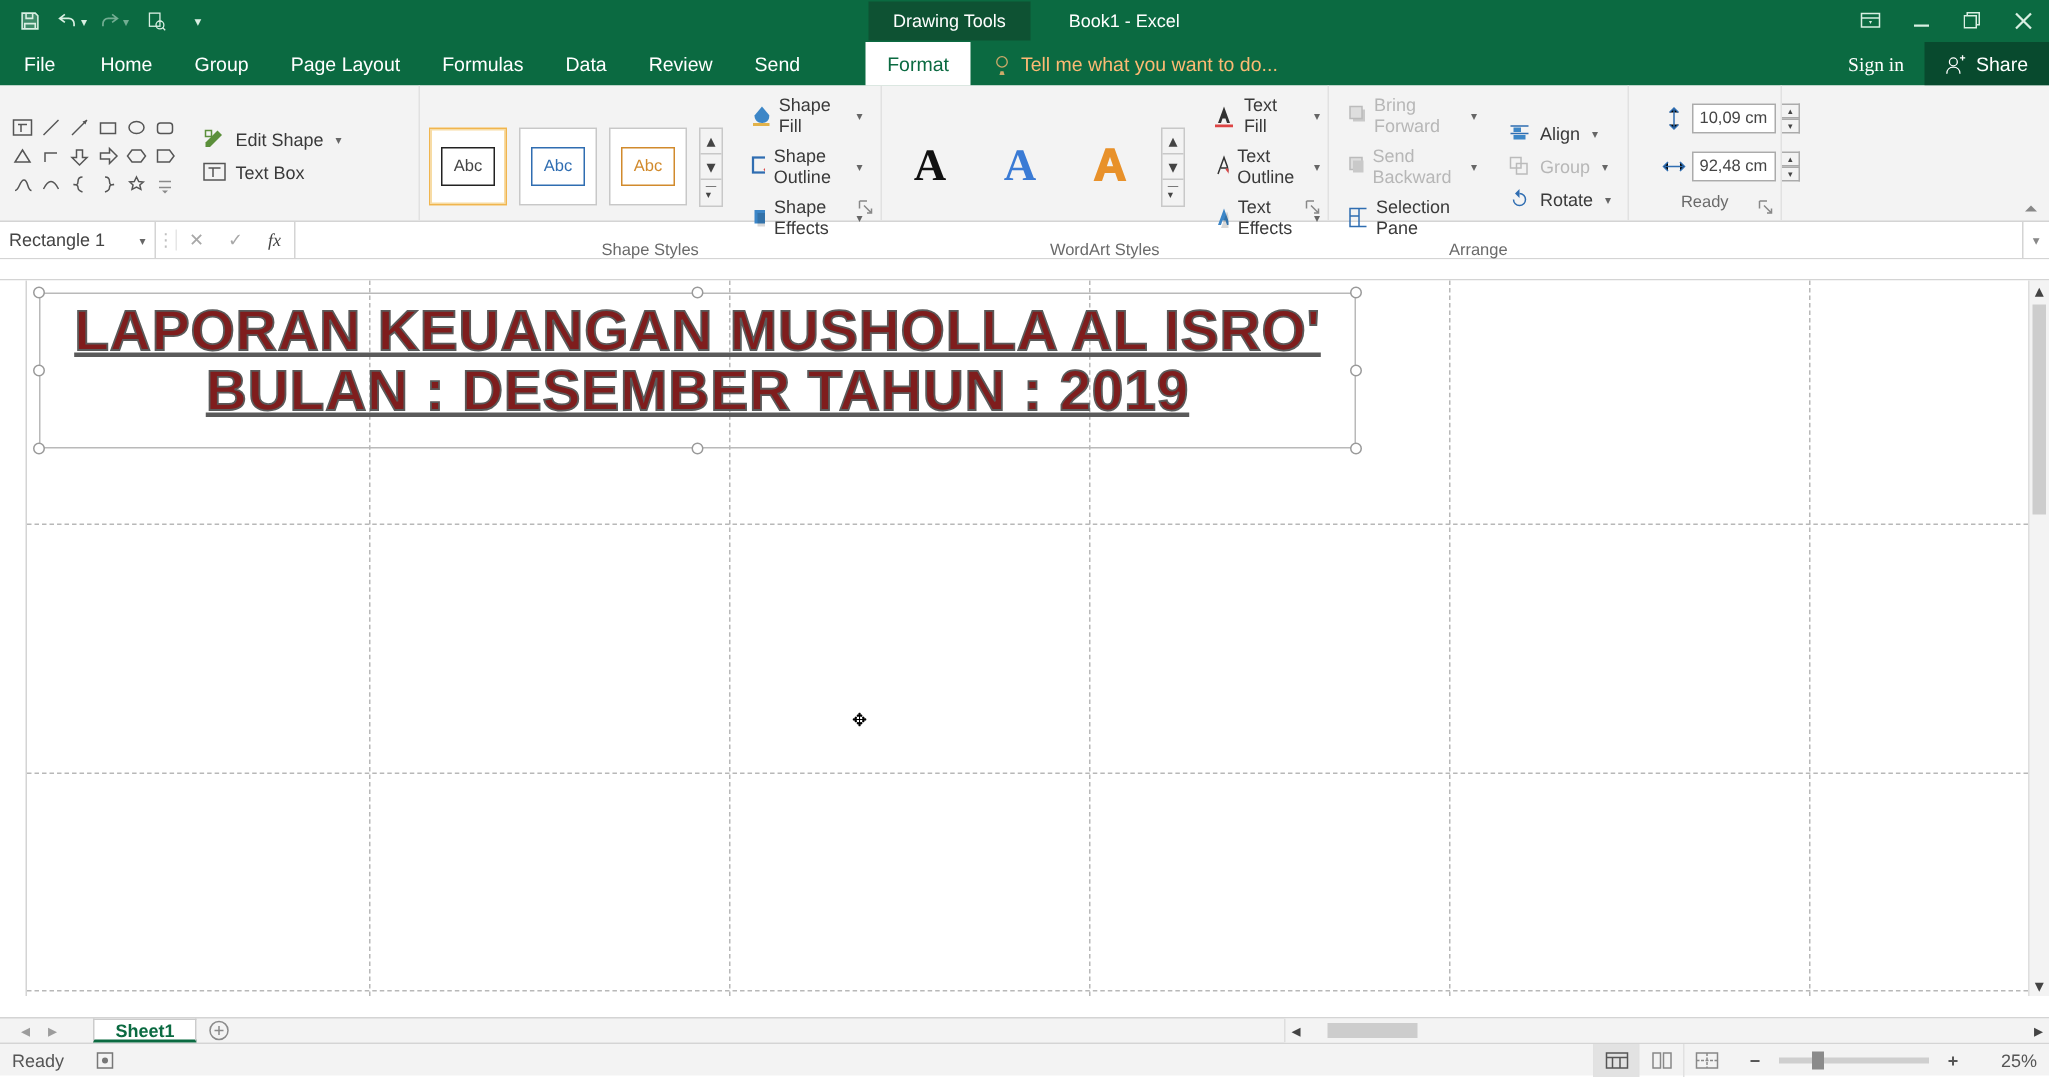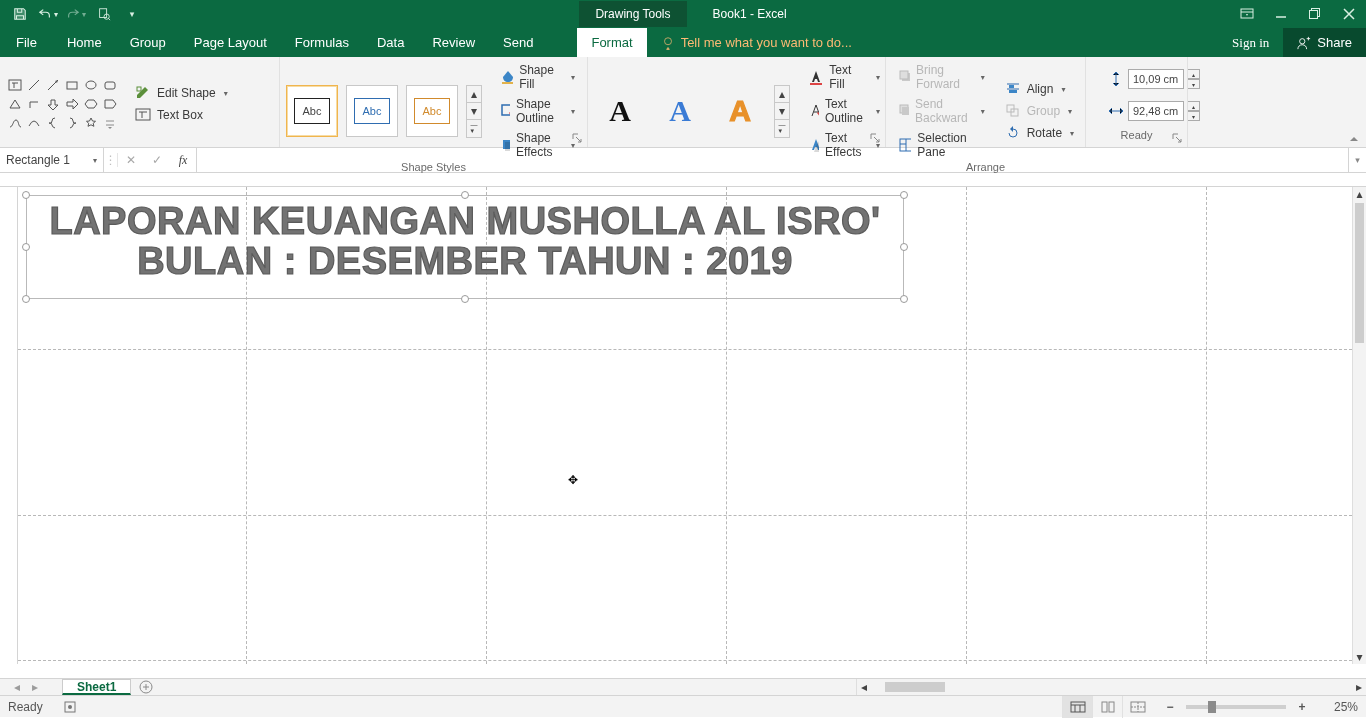--- a/index.html
+++ b/index.html
@@ -87,21 +87,21 @@
 .rulerbar{ height:14px; border-bottom:1px solid #d4d4d4; background:#fff; position:relative;}
 .sheet-canvas{ position:absolute; top:14px; left:18px; right:14px; bottom:14px; background:#fff; }
 .sheet-rows{ position:absolute; top:14px; left:0; width:18px; bottom:14px; background:#fff; border-right:1px solid #d4d4d4;}
 
 .vline{ position:absolute; top:0; bottom:0; border-left:1px dashed #b8b8b8;}
 .hline{ position:absolute; left:0; right:0; border-top:1px dashed #b8b8b8;}
 
 
 .shape-sel{ position:absolute; border:1px solid #b9b9b9; }
 .handle{ width:8px; height:8px; background:#fff; border:1px solid #9a9a9a; border-radius:50%; position:absolute;}
-.shape-text{ font-family:"Arial Black", Arial, sans-serif; font-weight:900; text-align:center; -webkit-text-stroke:1.2px #5a5a5a; color:#737373; line-height:1.05; letter-spacing:0.5px;}
+.shape-text{ font-family:"Arial Black", Arial, sans-serif; font-weight:900; text-align:center; -webkit-text-stroke:1.2px #5a5a5a; color:#7f1d1d; line-height:1.05; letter-spacing:0.5px;text-decoration:underline;}
 .shape-text .l1{ font-size:38px;}
 .shape-text .l2{ font-size:38px;}
 
 
 .vscroll{ position:absolute; top:14px; right:0; width:14px; bottom:14px; background:#f3f3f3; border-left:1px solid #dedede;}
 .vscroll .thumb{ position:absolute; top:16px; left:2px; right:2px; height:140px; background:#cdcdcd;}
 .vscroll .arr{ height:14px; display:flex; align-items:center; justify-content:center;}
 .hscroll-row{ height:17px; border-top:1px solid #d4d4d4; background:#f3f3f3; display:flex; align-items:stretch;}
 .tabnav{ display:flex; align-items:center; gap:0; padding:0 8px;}
 .tabnav .tn{ width:18px; display:flex; align-items:center; justify-content:center; color:#9c9c9c;}
@@ -429,20 +429,21 @@
         <div class="sbtn">
             <svg width="16" height="16">
               <path fill="#3c86c7" d="M4 13 8 2l4 11h-2l-1-3H7l-1 3z"></path>
               <path fill="#000" opacity=".15" d="M6 15 10 4l4 11z"></path>
             </svg>
             <span>Text Effects</span>
             <span class="chev">▾</span>
           </div>
       </div>
     </div>
+    <div class="group-label">WordArt Styles</div>
     <div class="dialog-launcher">
         <svg width="10" height="10">
           <path fill="none" stroke="#888" d="M1 1h5M1 1v5M4 4l5 5M9 6v3H6"></path>
         </svg>
       </div>
   </div>
 
   <div class="group" style="width:200px">
     <div class="group-body" style="gap:8px">
       <div class="arr-col">

